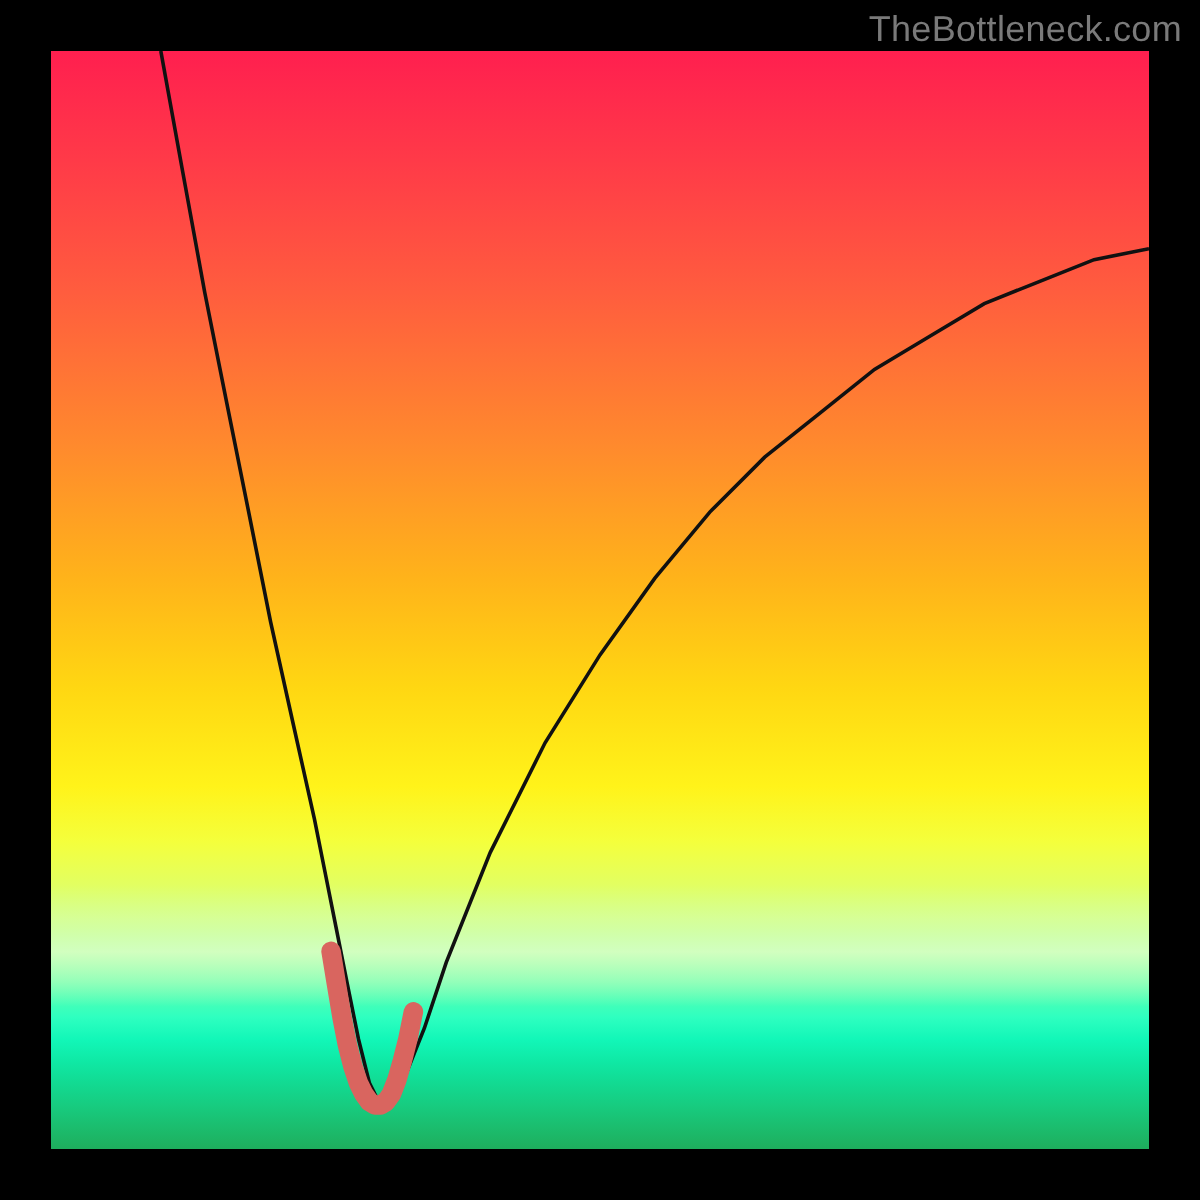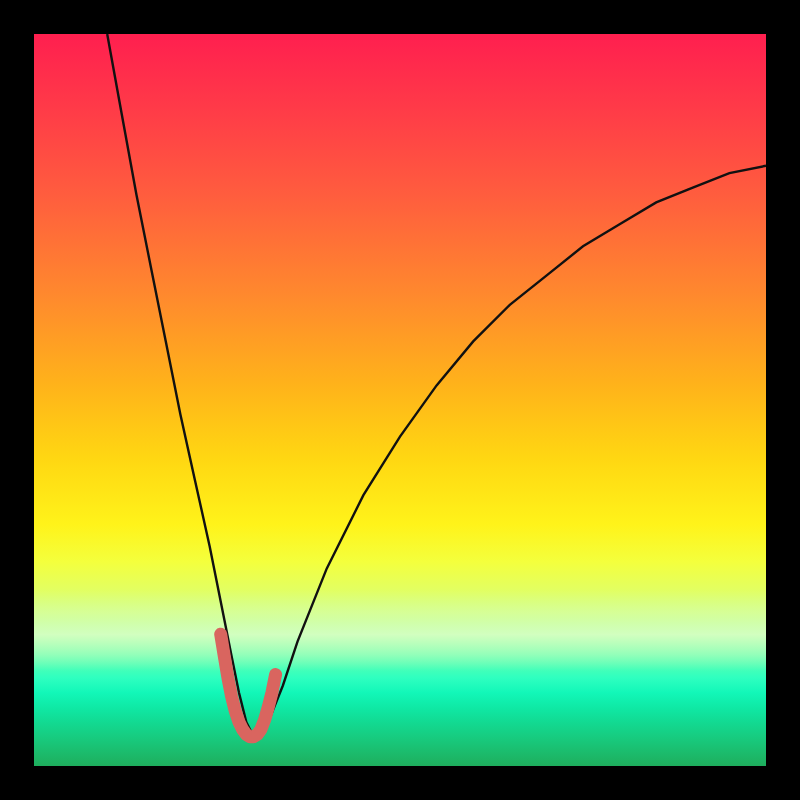--- a/index.html
+++ b/index.html
@@ -85,20 +85,21 @@
     font-size: 24px;
     letter-spacing: 0.2px;
     user-select: none;
   }
 </style>
 </head>
 <body>
 
 <div class="frame">
 
+  <div class="watermark">TheBottleneck.com</div>
 
   <div class="plot-area">
     <div class="gradient"></div>
     <div class="glow-band"></div>
 
     <svg class="curves" viewBox="0 0 732 732">
       <path fill="none" stroke="#111111" stroke-width="2.4" d="M73.2 0.0 L87.8 80.5 L102.5 161.0 L117.1 234.2 L131.8 307.4 L146.4 380.6 L161.0 446.5 L175.7 512.4 L183.0 549.0 L190.3 585.6 L197.6 622.2 L205.0 658.8 L212.3 688.1 L219.6 702.7 L226.9 702.7 L234.2 688.1 L248.9 651.5 L263.5 607.6 L292.8 534.4 L329.4 461.2 L366.0 402.6 L402.6 351.4 L439.2 307.4 L475.8 270.8 L512.4 241.6 L549.0 212.3 L585.6 190.3 L622.2 168.4 L658.8 153.7 L695.4 139.1 L732.0 131.8"></path>
       <path fill="none" stroke="#d9655f" stroke-width="13" stroke-linecap="round" stroke-linejoin="round" d="M186.7 600.2 L190.3 622.2 L194.0 644.2 L197.6 662.5 L201.3 677.1 L205.0 688.1 L208.6 695.4 L212.3 700.5 L215.9 702.7 L219.6 702.7 L223.3 700.5 L226.9 695.4 L230.6 685.9 L234.2 673.4 L237.9 658.8 L241.6 640.5"></path>
     </svg>
   </div>

